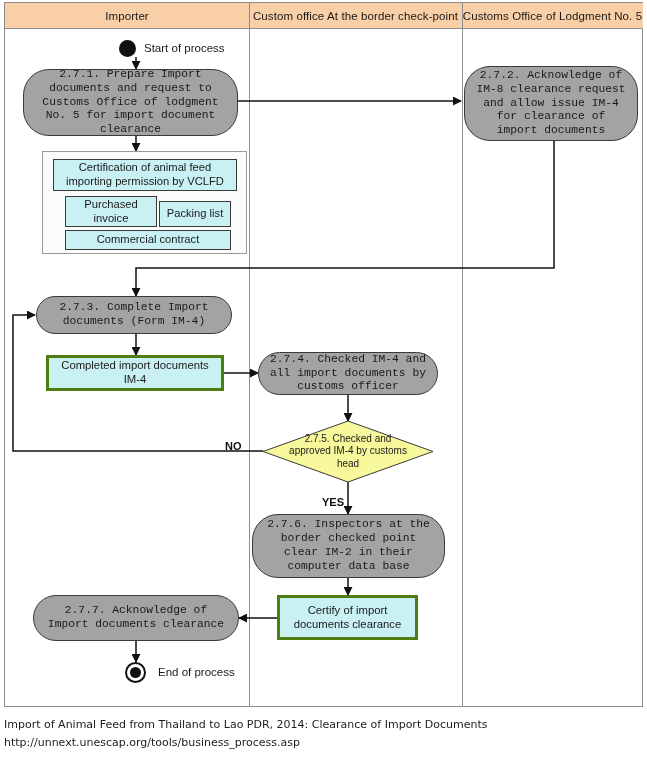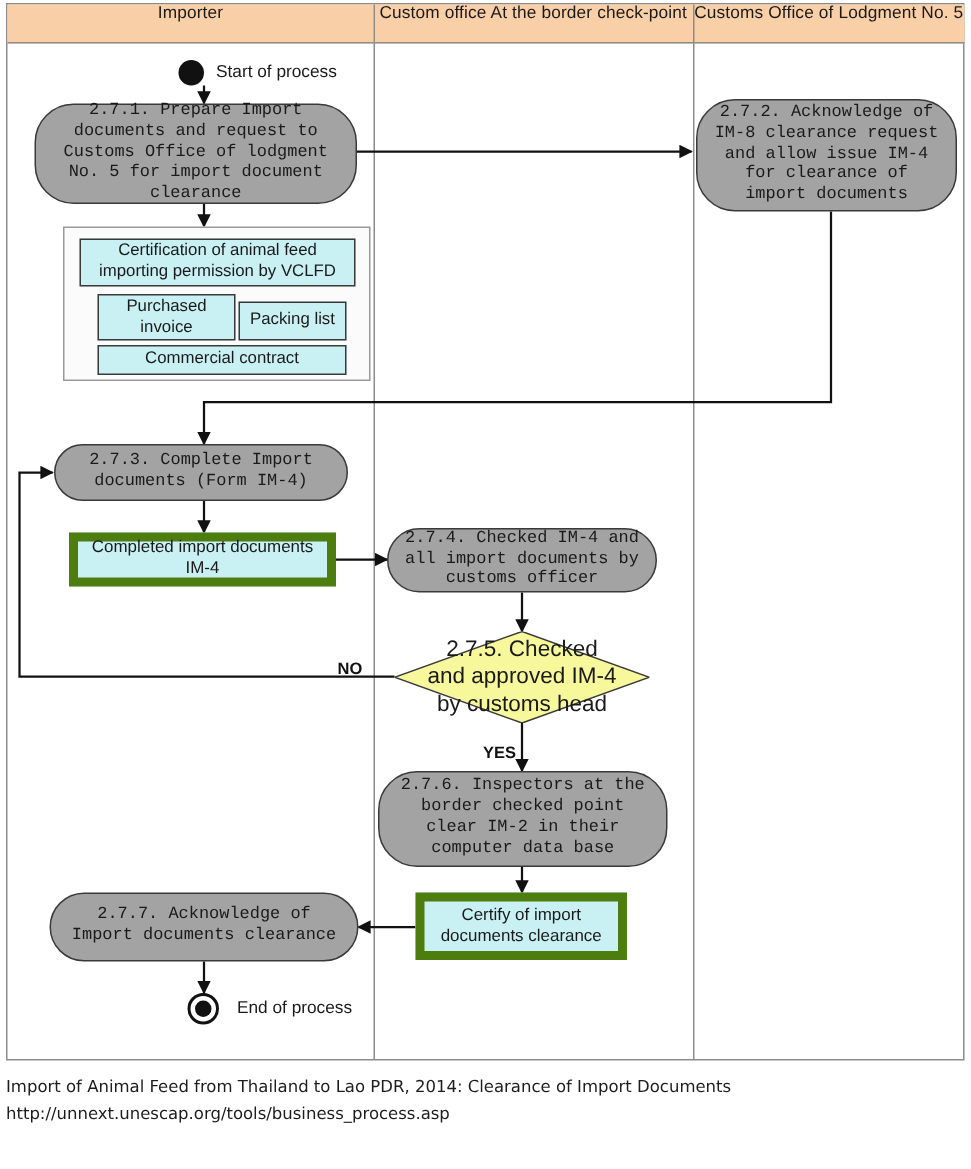--- a/index.html
+++ b/index.html
@@ -34,21 +34,21 @@
     background: #ffffff;
   }
   .lane-header {
     position: absolute;
     top: 0;
     height: 26px;
     background: #f8cfa6;
     border-bottom: 1px solid #8c8c8c;
     box-sizing: border-box;
     display: flex;
-    align-items: flex-start;
+    align-items: center;
     justify-content: center;
     font-size: 11.5px;
     color: #1a1a1a;
     letter-spacing: 0.1px;
     white-space: nowrap;
   }
   .lane-divider {
     position: absolute;
     top: 0;
     width: 1px;
@@ -80,21 +80,21 @@
   .act {
     background: #a3a3a3;
     border: 1px solid #3a3a3a;
     border-radius: 26px;
     font-size: 11.3px;
     padding: 2px 10px;
     font-family: Liberation Mono, monospace;
   }
   .doc {
     background: #c9f0f3;
-    border: 6px solid #4d7c0f;
+    border: 3px solid #4d7c0f;
     font-size: 11.3px;
     padding: 2px 6px;
   }
   .docsmall {
     background: #c9f0f3;
     border: 1px solid #3a3a3a;
     font-size: 11.2px;
     padding: 1px 4px;
   }
   .docgroup {
@@ -117,21 +117,21 @@
   .diamond-label {
     position: absolute;
     left: 0;
     top: 0;
     width: 100%;
     height: 100%;
     display: flex;
     align-items: center;
     justify-content: center;
     text-align: center;
-    font-size: 15px;
+    font-size: 10px;
     color: #1a1a1a;
     line-height: 1.22;
     padding: 0 22px;
     box-sizing: border-box;
   }
 
   
   .start-dot {
     position: absolute;
     width: 17px;

